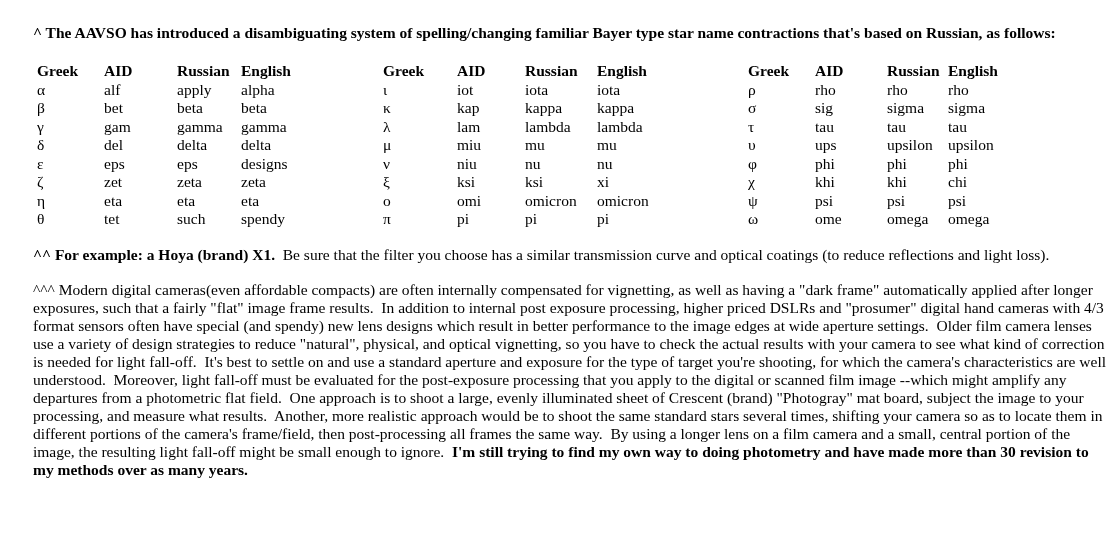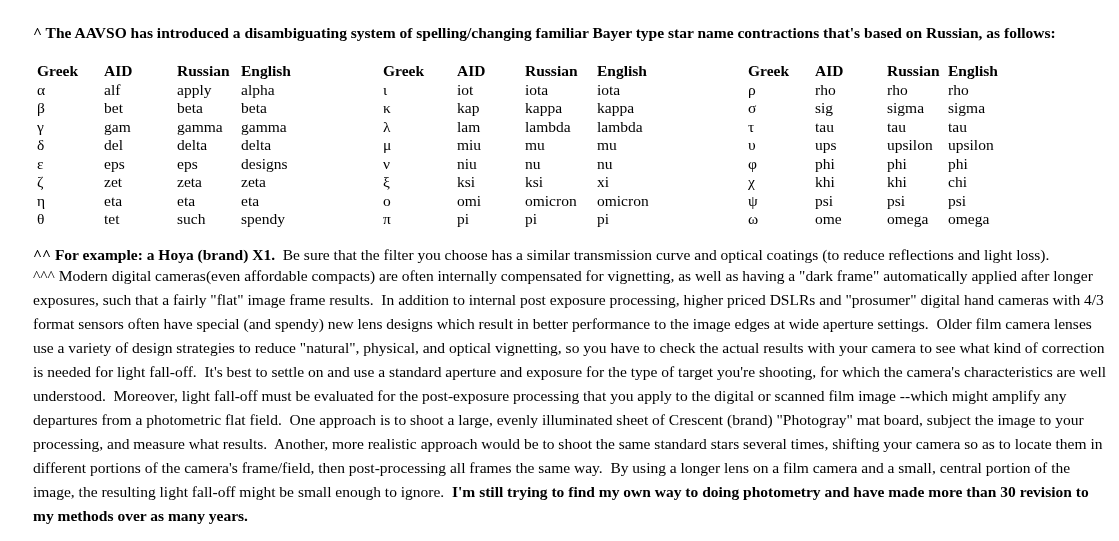--- a/index.html
+++ b/index.html
@@ -27,21 +27,21 @@
     padding: 0;
     font-size: 15.5px;
     line-height: 18.5px;
     text-align: left;
     vertical-align: top;
     font-weight: normal;
     overflow: hidden;
   }
   .tgroup th { font-weight: bold; }
   .note2 { margin-top: 17px; }
-  .note3 { margin-top: 0; line-height: 24px; }
+  .note3 { margin-top: 17px; line-height: 18px; }
 </style>
 </head>
 <body>
 
 <div class="doc">
 
   <p class="note"><span class="b">^ The AAVSO has introduced a disambiguating system of spelling/changing familiar Bayer type star name contractions that's based on Russian, as follows:</span></p>
 
   <div class="tables">
 

